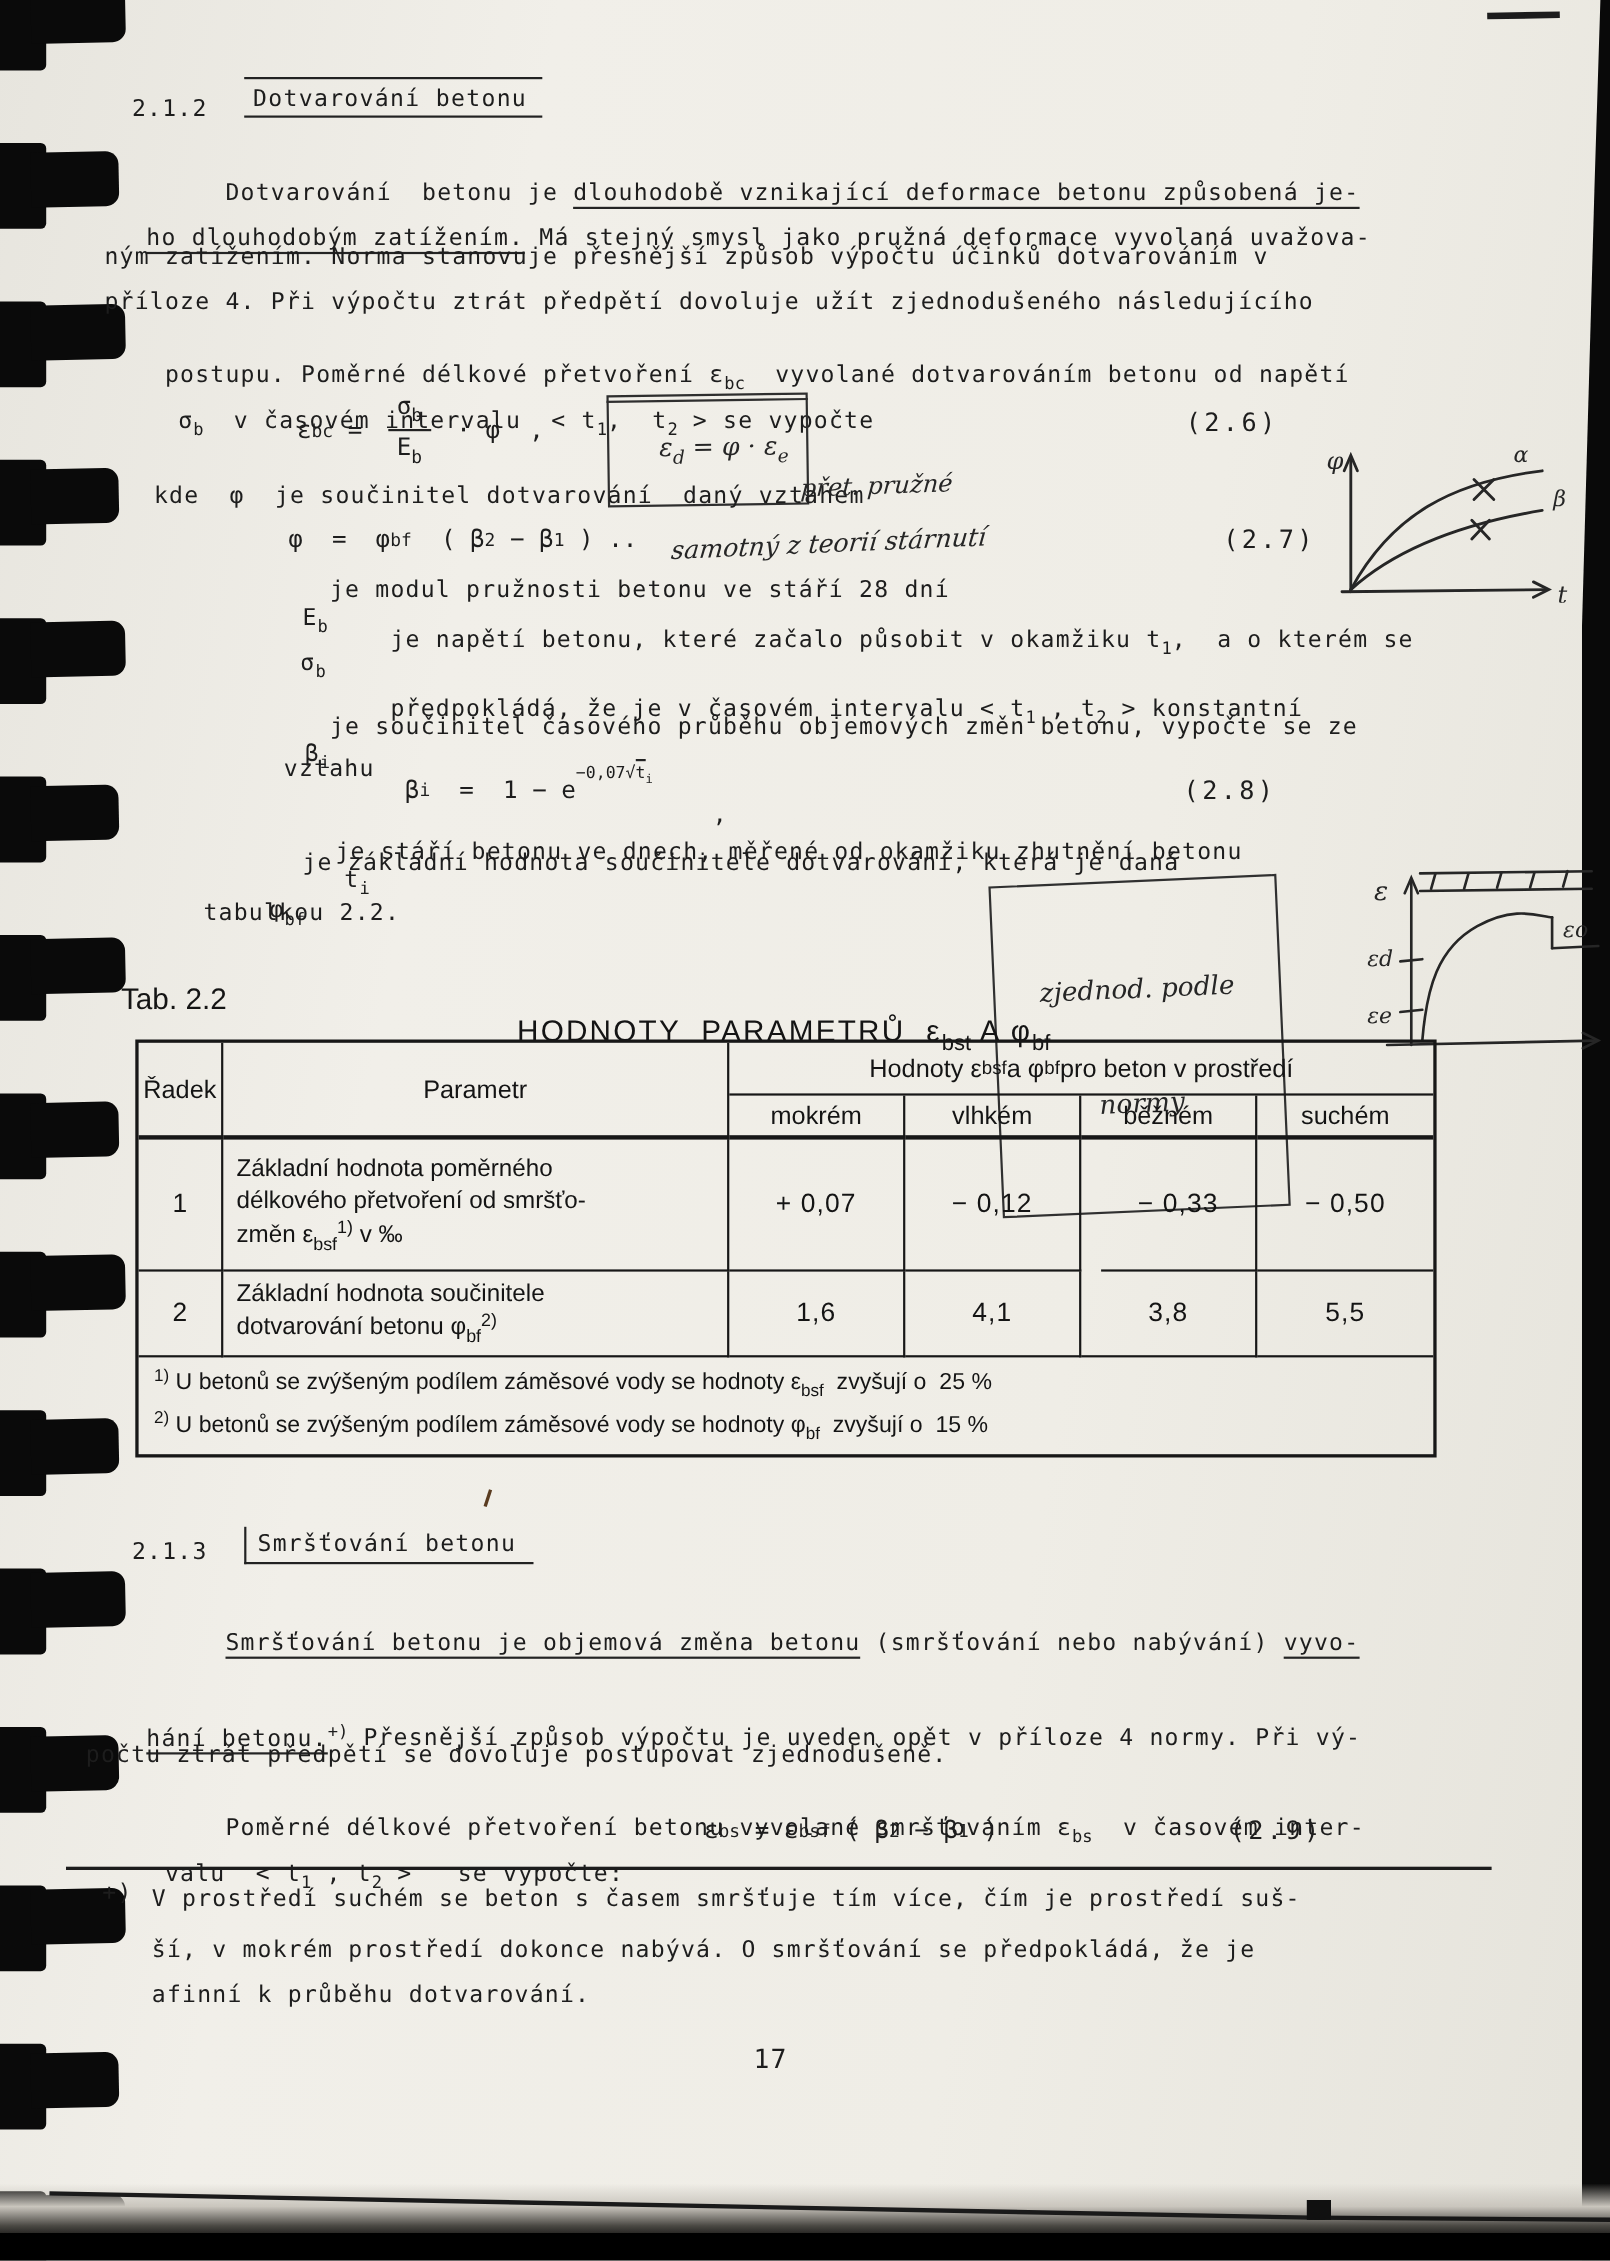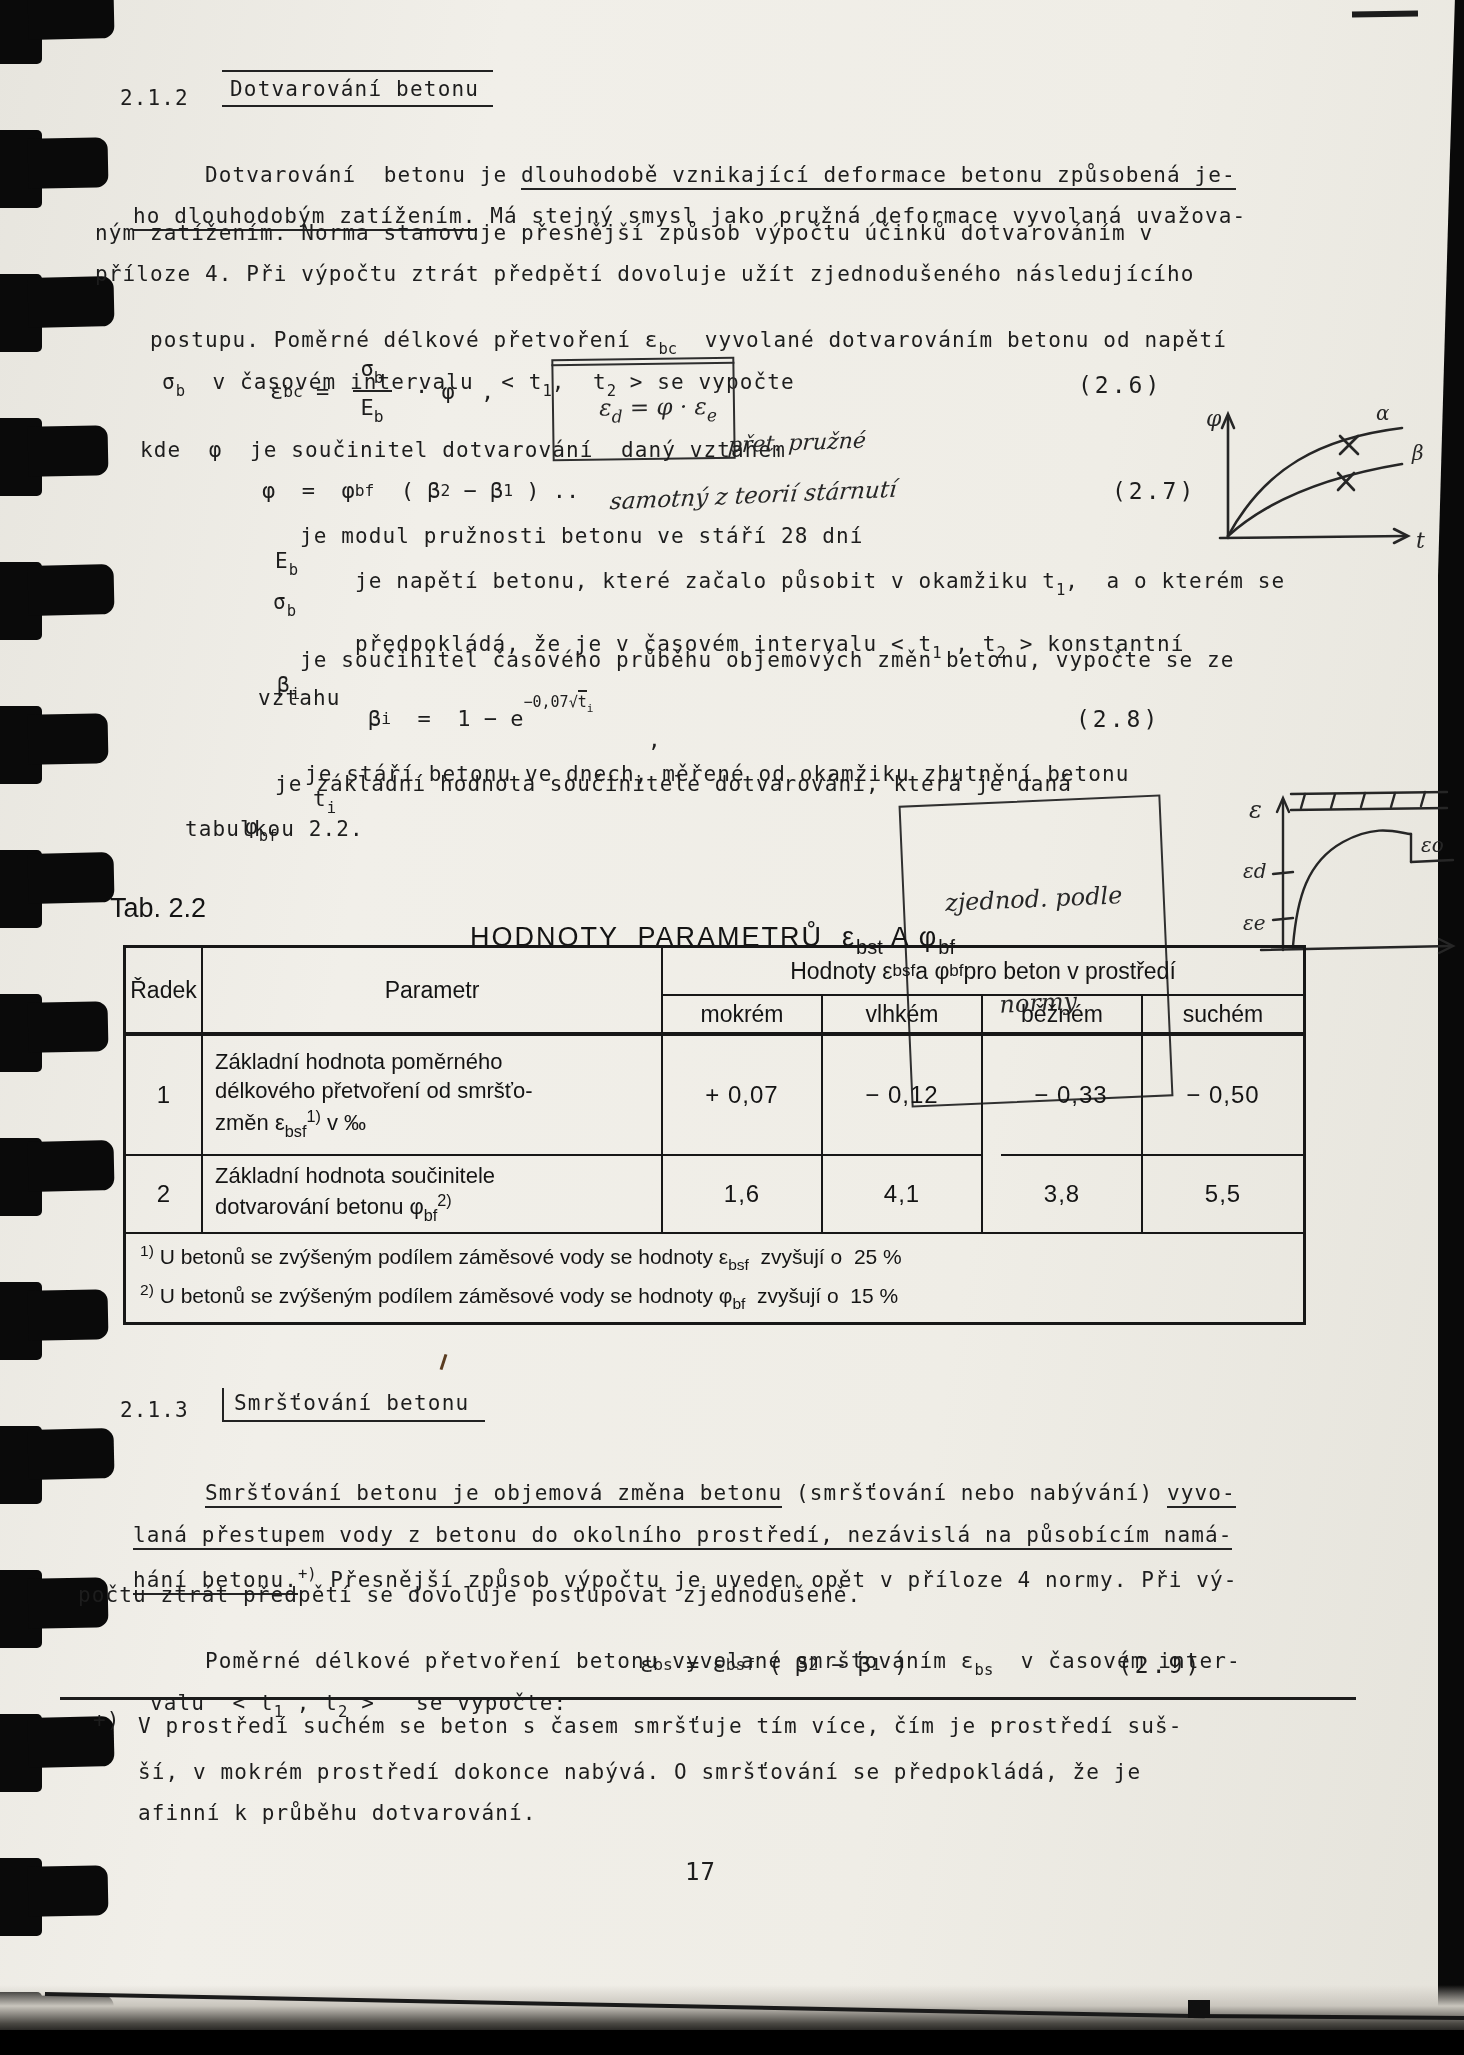--- a/index.html
+++ b/index.html
@@ -266,23 +266,20 @@
   </div>
 
   <div class="rule" style="left:442px;top:1354px;width:3px;height:16px;transform:rotate(18deg);background:#5a3c20;"></div>
 
   <div class="tl" style="left:120px;top:1398px;">2.1.3</div>
   <div class="h-title2" style="left:222px;top:1388px;">Smršťování betonu</div>
 
   <div class="tl" style="left:150px;top:1456px;">
     <span class="u">Smršťování betonu je objemová změna betonu</span><span> (smršťování nebo nabývání) </span><span class="u">vyvo-</span>
   </div>
-  <div class="tl" style="left:78px;top:1498px;">
-    <span class="u">laná přestupem vody z betonu do okolního prostředí, nezávislá na působícím namá-</span>
-  </div>
   <div class="tl" style="left:78px;top:1540px;">
     <span class="u">hání betonu.</span><span class="sp">+)</span><span> Přesnější způsob výpočtu je uveden opět v příloze 4 normy. Při vý-</span>
   </div>
   <div class="tl" style="left:78px;top:1583px;">počtu ztrát předpětí se dovoluje postupovat zjednodušeně.</div>
   <div class="tl" style="left:150px;top:1624px;">
     <span>Poměrné délkové přetvoření betonu vyvolané smršťováním </span><span>ε</span><span class="sb">bs</span><span>  v časovém inter-</span>
   </div>
   <div class="tl" style="left:95px;top:1666px;">
     <span>valu  &lt; t</span><span class="sb">1</span><span> , t</span><span class="sb">2</span><span> &gt;   se vypočte:</span>
   </div>

